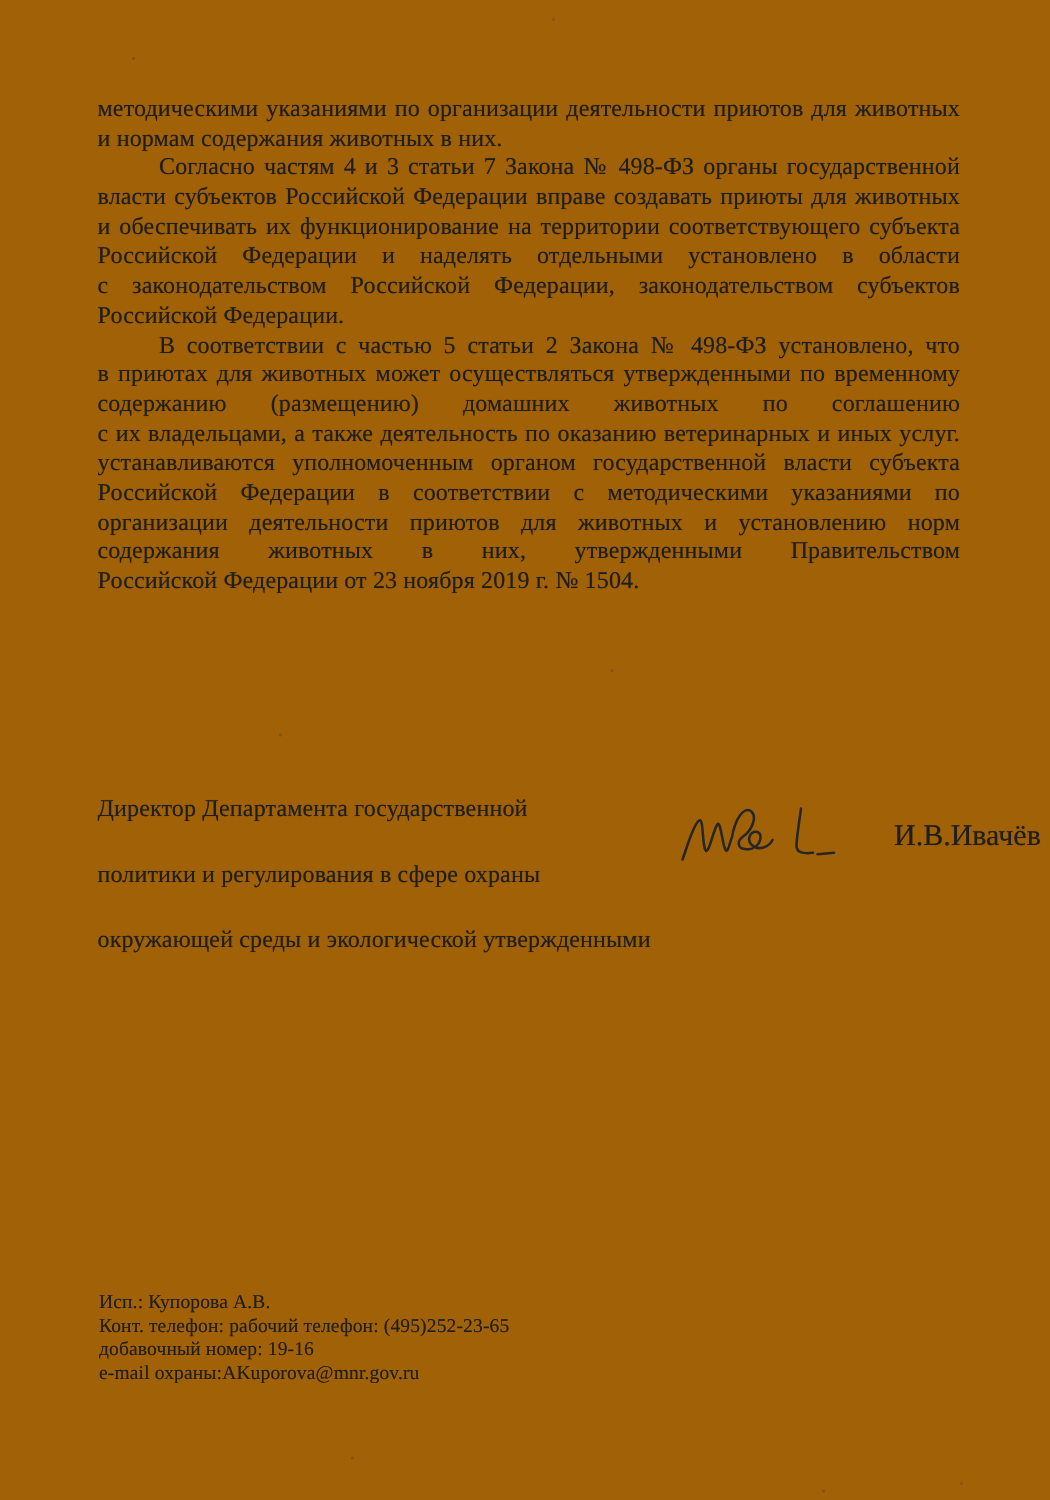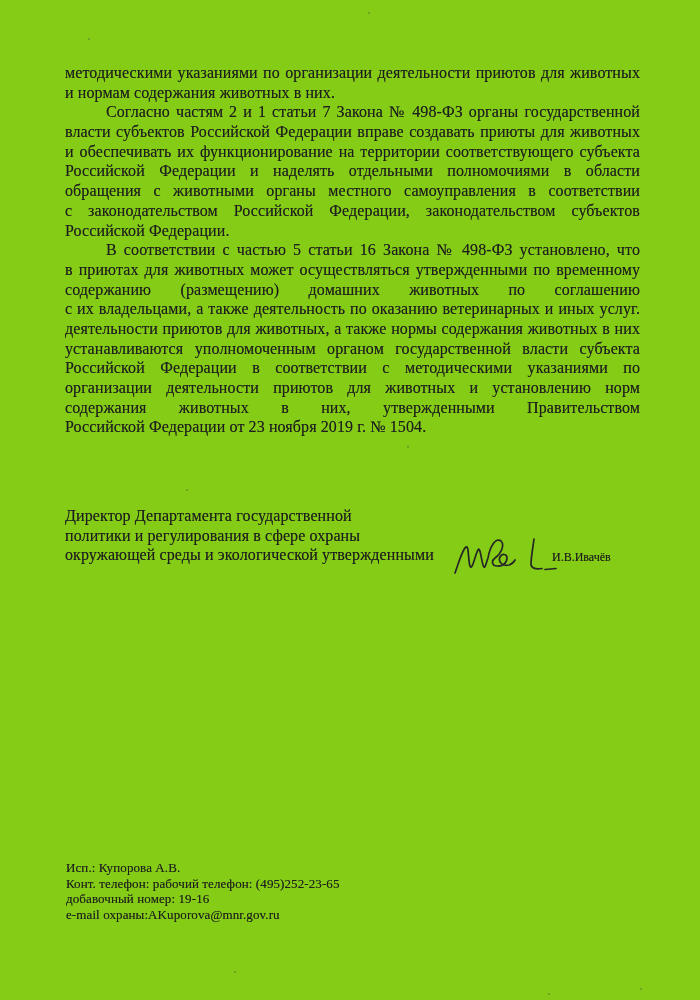--- a/index.html
+++ b/index.html
@@ -3,21 +3,21 @@
 <meta charset="utf-8">
 <style>
   html, body {
     margin: 0; padding: 0;
     background: #ffffff;
   }
   .page {
     position: relative;
     width: 700px;
     height: 1000px;
-    background: #84cc16;
+    background: #a16207;
     overflow: hidden;
     font-family: "Liberation Serif", "DejaVu Serif", serif;
     color: #1e1e1e;
   }
   .doc-body {
     position: absolute;
     left: 65px;
     top: 63px;
     width: 575px;
     font-size: 16px;
@@ -41,33 +41,34 @@
   .sig-title {
     position: absolute;
     left: 65px;
     top: 506px;
     width: 400px;
     font-size: 16px;
   }
   .sig-title .line {
     text-align: left;
     text-align-last: left;
+    margin-top: 24px;
   }
   .signature-svg {
     position: absolute;
     left: 452px;
     top: 533px;
     width: 110px;
     height: 50px;
   }
   .sig-name {
     position: absolute;
-    left: 552px;
+    left: 596px;
     top: 547px;
-    font-size: 12px;
+    font-size: 20px;
     line-height: 20px;
     text-shadow: 0 0 0.5px rgba(25,25,25,0.55);
     white-space: nowrap;
   }
   .footer {
     position: absolute;
     left: 66px;
     top: 860px;
     width: 400px;
     font-size: 13px;
@@ -93,38 +94,36 @@
 <div class="page">
 
   <div class="doc-body">
 
     <div class="para">
       <div class="line">методическими указаниями по организации деятельности приютов для животных</div>
       <div class="line last">и нормам содержания животных в них.</div>
     </div>
 
     <div class="para">
-      <div class="line indent">Согласно частям 2 и 1 статьи 7 Закона № 498-ФЗ органы государственной</div>
+      <div class="line indent">Согласно частям 4 и 3 статьи 7 Закона № 498-ФЗ органы государственной</div>
       <div class="line">власти субъектов Российской Федерации вправе создавать приюты для животных</div>
       <div class="line">и обеспечивать их функционирование на территории соответствующего субъекта</div>
-      <div class="line">Российской Федерации и наделять отдельными полномочиями в области</div>
-      <div class="line">обращения с животными органы местного самоуправления в соответствии</div>
+      <div class="line">Российской Федерации и наделять отдельными установлено в области</div>
       <div class="line">с законодательством Российской Федерации, законодательством субъектов</div>
       <div class="line last">Российской Федерации.</div>
     </div>
 
     <div class="para">
-      <div class="line indent">В соответствии с частью 5 статьи 16 Закона № 498-ФЗ установлено, что</div>
+      <div class="line indent">В соответствии с частью 5 статьи 2 Закона № 498-ФЗ установлено, что</div>
       <div class="line">в приютах для животных может осуществляться утвержденными по временному</div>
       <div class="line">содержанию (размещению) домашних животных по соглашению</div>
       <div class="line">с их владельцами, а также деятельность по оказанию ветеринарных и иных услуг.</div>
     </div>
 
     <div class="para">
-      <div class="line">деятельности приютов для животных, а также нормы содержания животных в них</div>
       <div class="line">устанавливаются уполномоченным органом государственной власти субъекта</div>
       <div class="line">Российской Федерации в соответствии с методическими указаниями по</div>
       <div class="line">организации деятельности приютов для животных и установлению норм</div>
       <div class="line">содержания животных в них, утвержденными Правительством</div>
       <div class="line last">Российской Федерации от 23 ноября 2019 г. № 1504.</div>
     </div>
 
   </div>
 
   <div class="sig-title">

